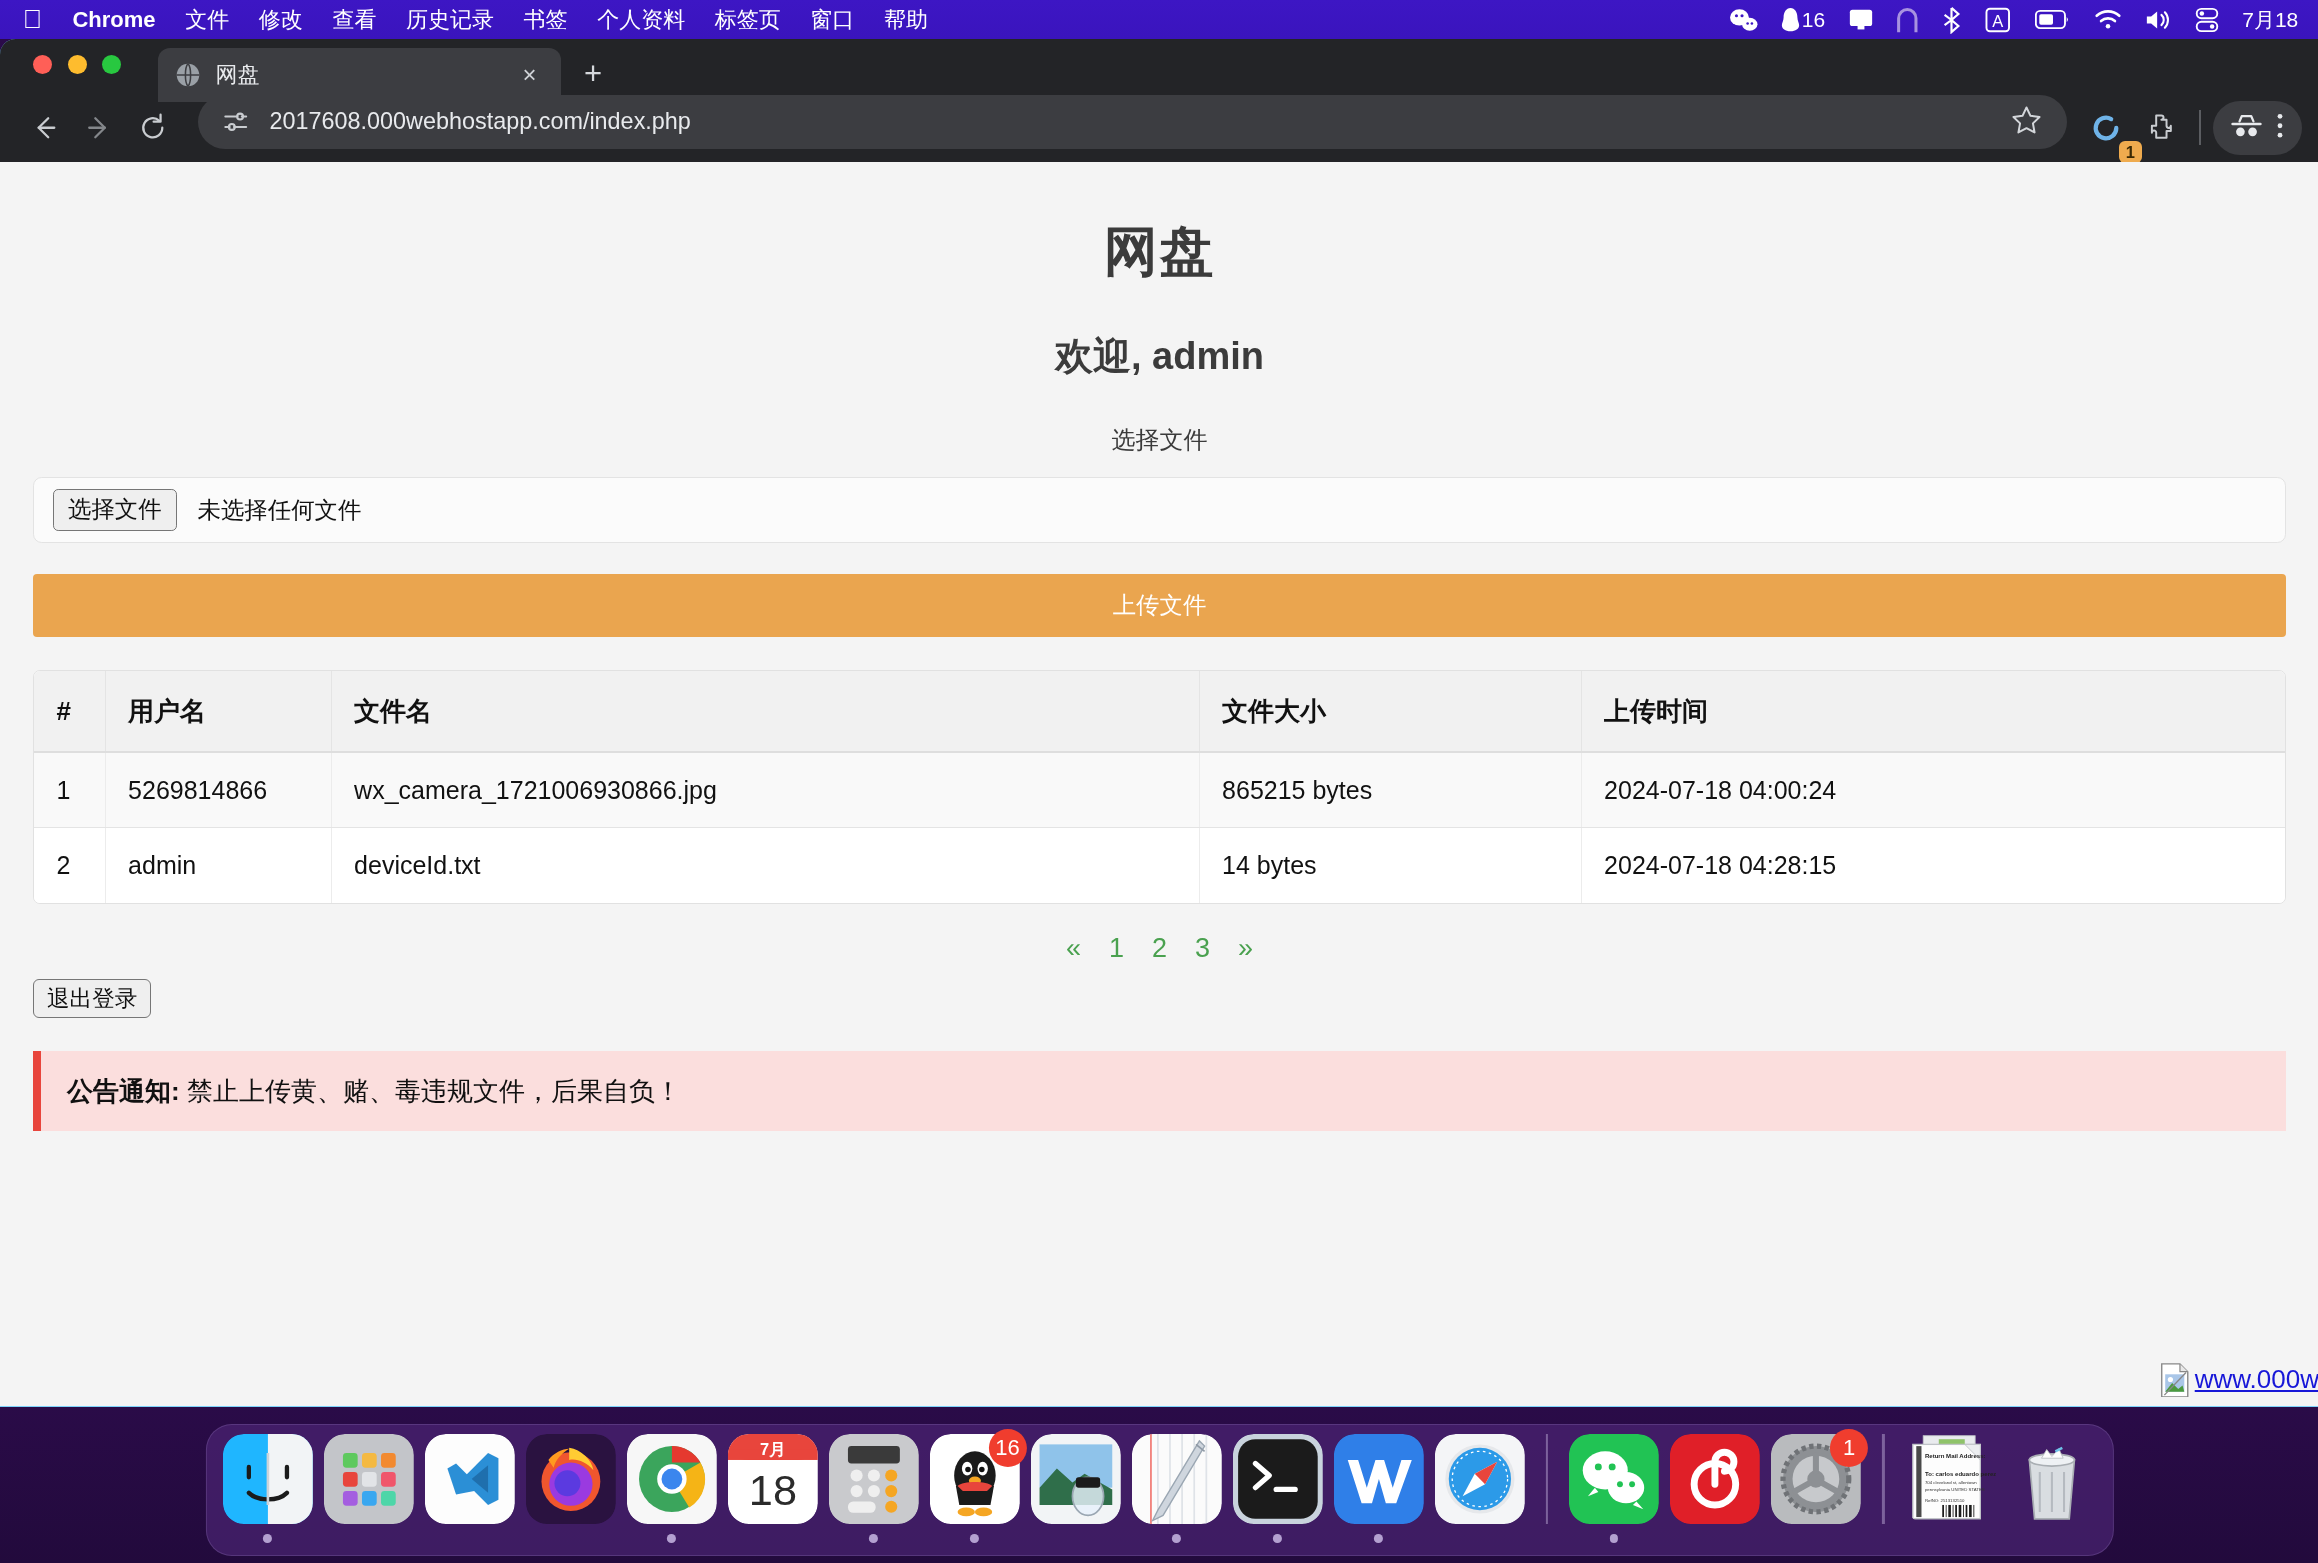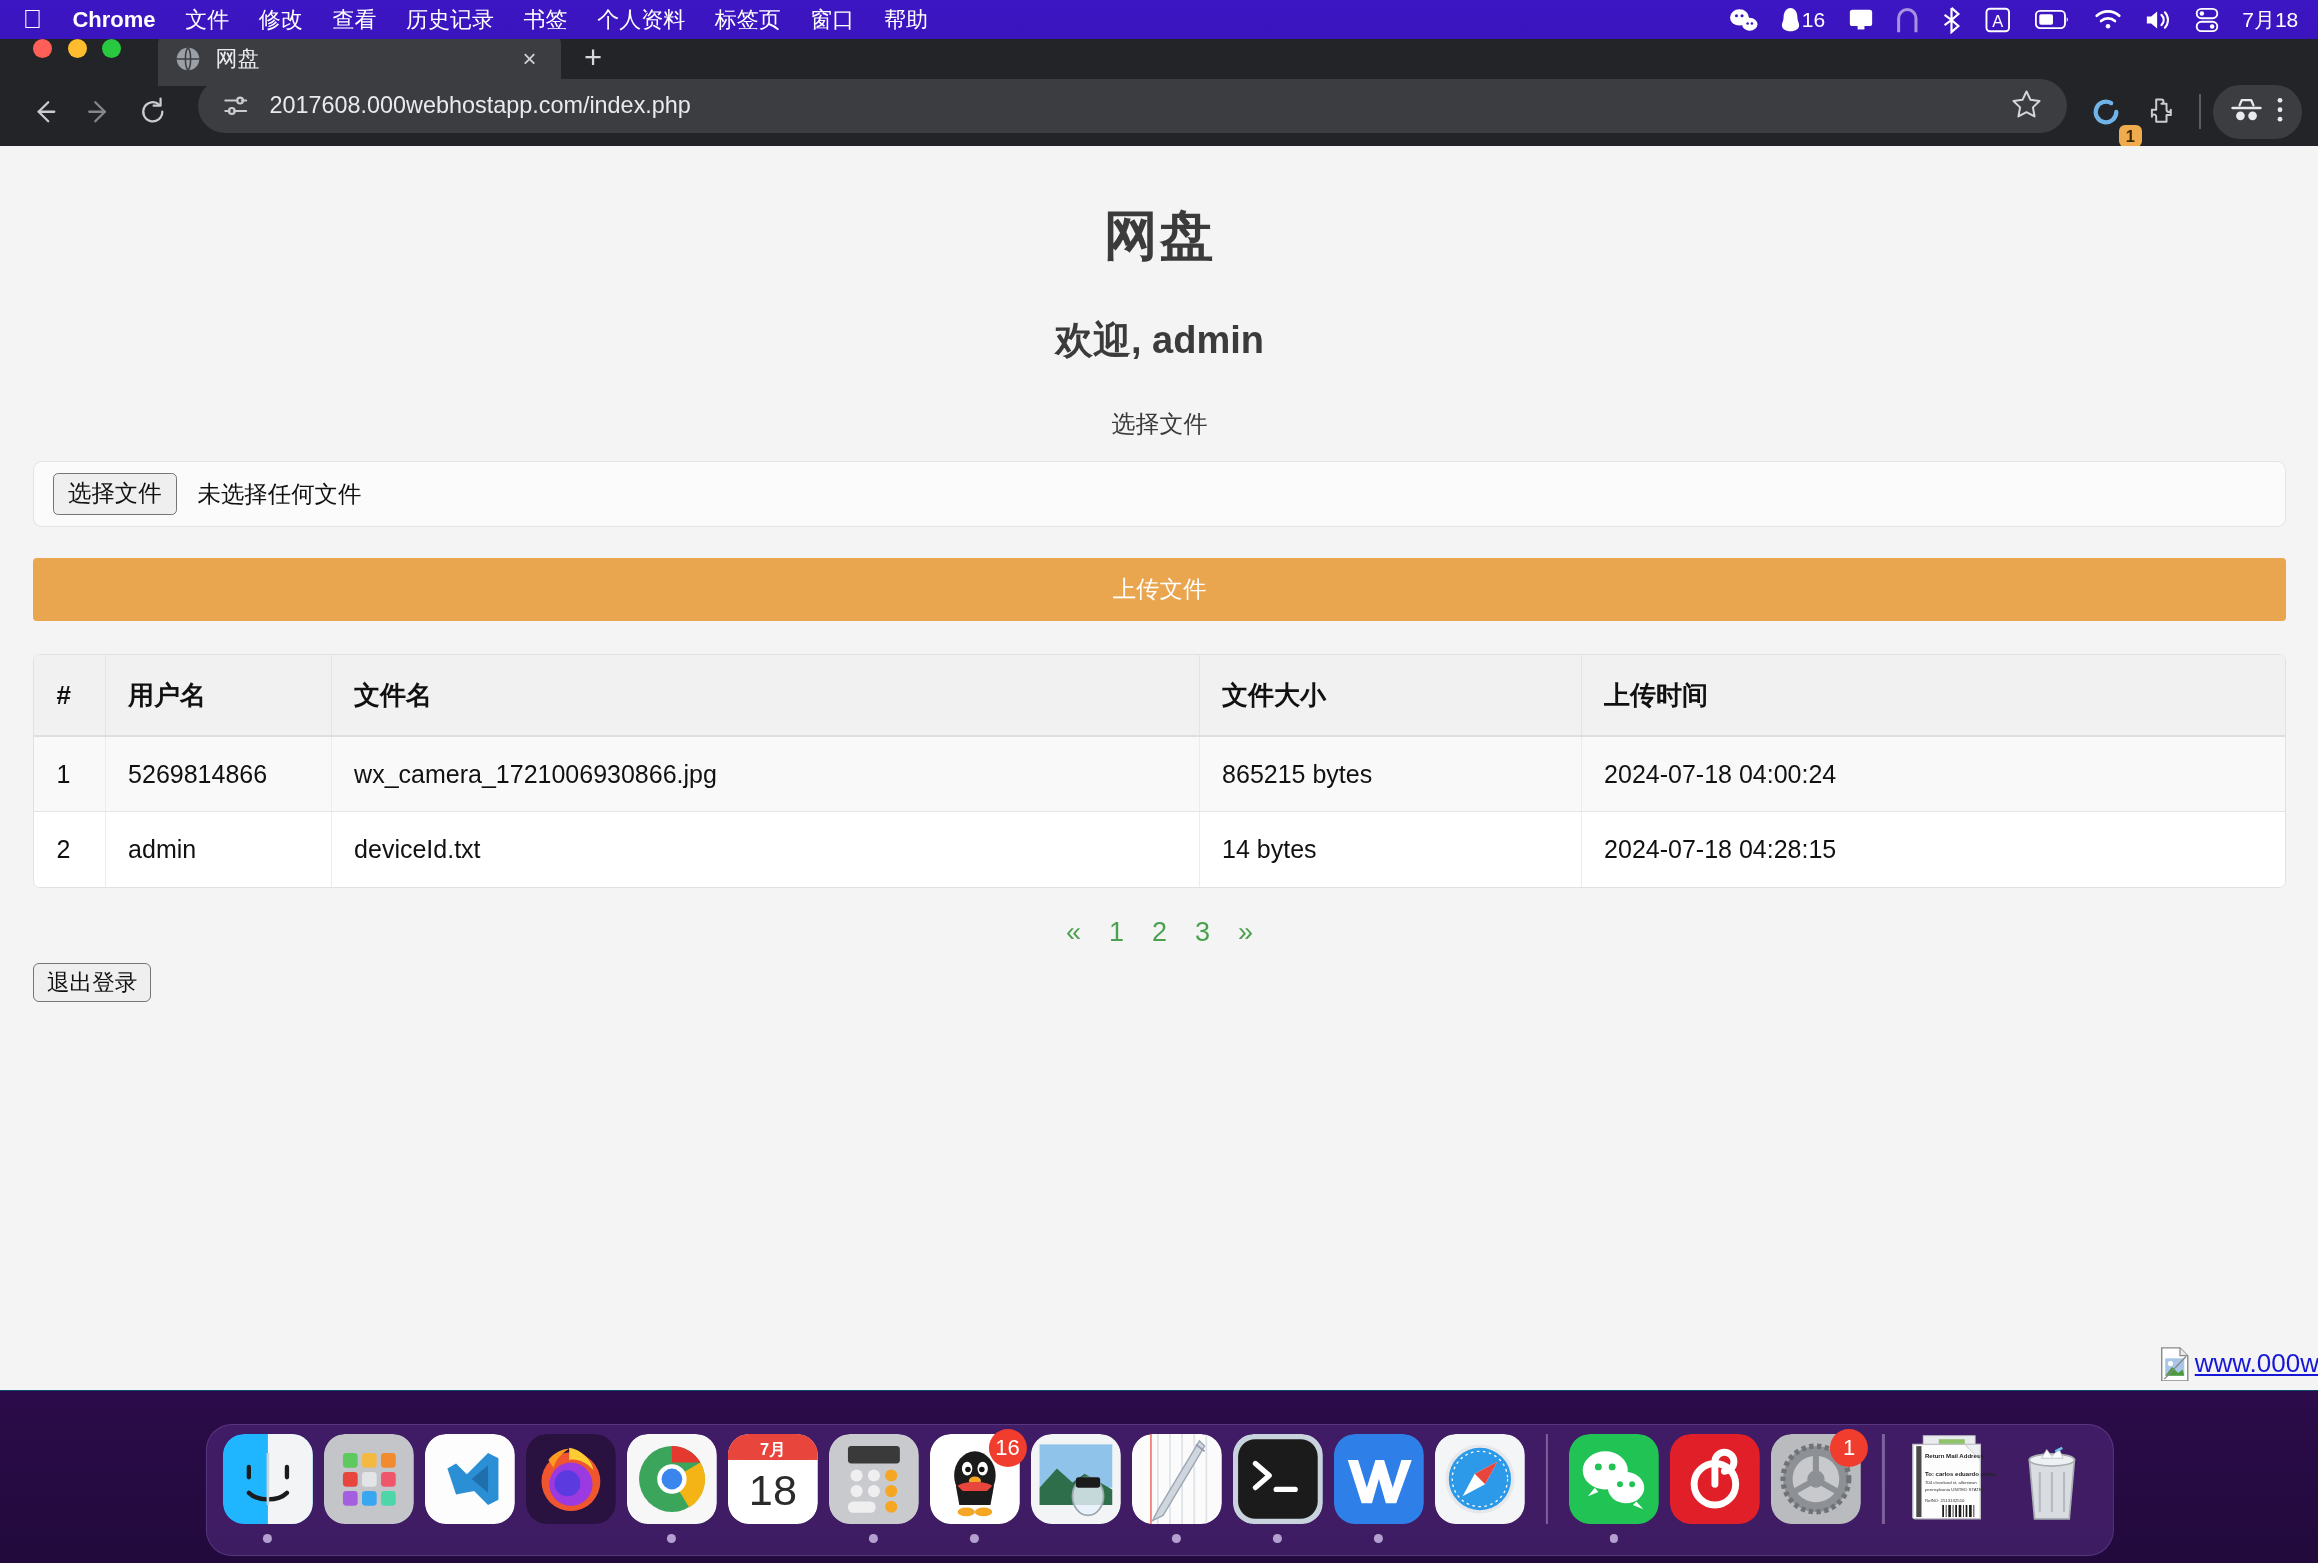--- a/index.html
+++ b/index.html
@@ -21,22 +21,22 @@
   .mb-item.bold{ font-weight:bold; }
   .apple-logo{ font-size:26px; padding:0 15.6px 0 7px; line-height:39px; }
   .mb-right{ margin-left:auto; display:flex; align-items:center; gap:0; padding-right:12px; }
   .mb-ic{ padding:0 11.3px; display:flex; align-items:center; height:39px; }
   .mb-ic svg{ display:block; }
   .mb-badge-num{ font-size:21px; margin-left:1.7px; }
   .mb-date{ padding:0 8.7px 0 12px; font-size:21px; white-space:nowrap; }
 
   
   .browser{
-    position:absolute; top:23px; left:0; width:2319px; height:1368px;
-    background:#0c4a6e; border-top-left-radius:15.6px;
+    position:absolute; top:39px; left:0; width:2319px; height:1368px;
+    background:#7dd3fc; border-top-left-radius:15.6px;
     overflow:hidden;
   }
   .tabstrip{ height:54px; position:relative; background:#232427; }
   .traffic{ position:absolute; left:33px; top:15.6px; display:flex; gap:15.6px; }
   .dot{ width:19px; height:19px; border-radius:50%; }
   .dot.red{background:#ff5f57;} .dot.yellow{background:#febc2e;} .dot.green{background:#28c840;}
   .tab{
     position:absolute; left:158px; top:8.7px; width:403px; height:54px;
     background:#3c3d41; border-radius:12px 12px 0 0;
     display:flex; align-items:center; padding:0 17.4px;
@@ -395,20 +395,23 @@
         <a href="#">1</a>
         <a href="#">2</a>
         <a href="#">3</a>
         <a href="#">»</a>
       </div>
 
       <div class="logout-row">
         <span class="logout-btn">退出登录</span>
       </div>
 
+      <div class="notice">
+        <b>公告通知:</b><span> 禁止上传黄、赌、毒违规文件，后果自负！</span>
+      </div>
 
       <div class="watermark">
         <span class="broken-img">
           <svg width="29.5" height="35" viewBox="0 0 34 40">
               <path d="M2 2h21l9 9v29H2z" fill="#fff" stroke="#888" stroke-width="1.6"></path>
               <path d="M23 2v9h9" fill="#e8e8e8" stroke="#888" stroke-width="1.4"></path>
               <rect x="6" y="14" width="22" height="20" fill="#a9c6e8"></rect>
               <circle cx="12" cy="20" r="3" fill="#fff"></circle>
               <path d="M6 34l8-10 7 7 5-4 2 7z" fill="#4b9a3e"></path>
               <path d="M30 12L5 38" stroke="#888" stroke-width="1.6"></path>

